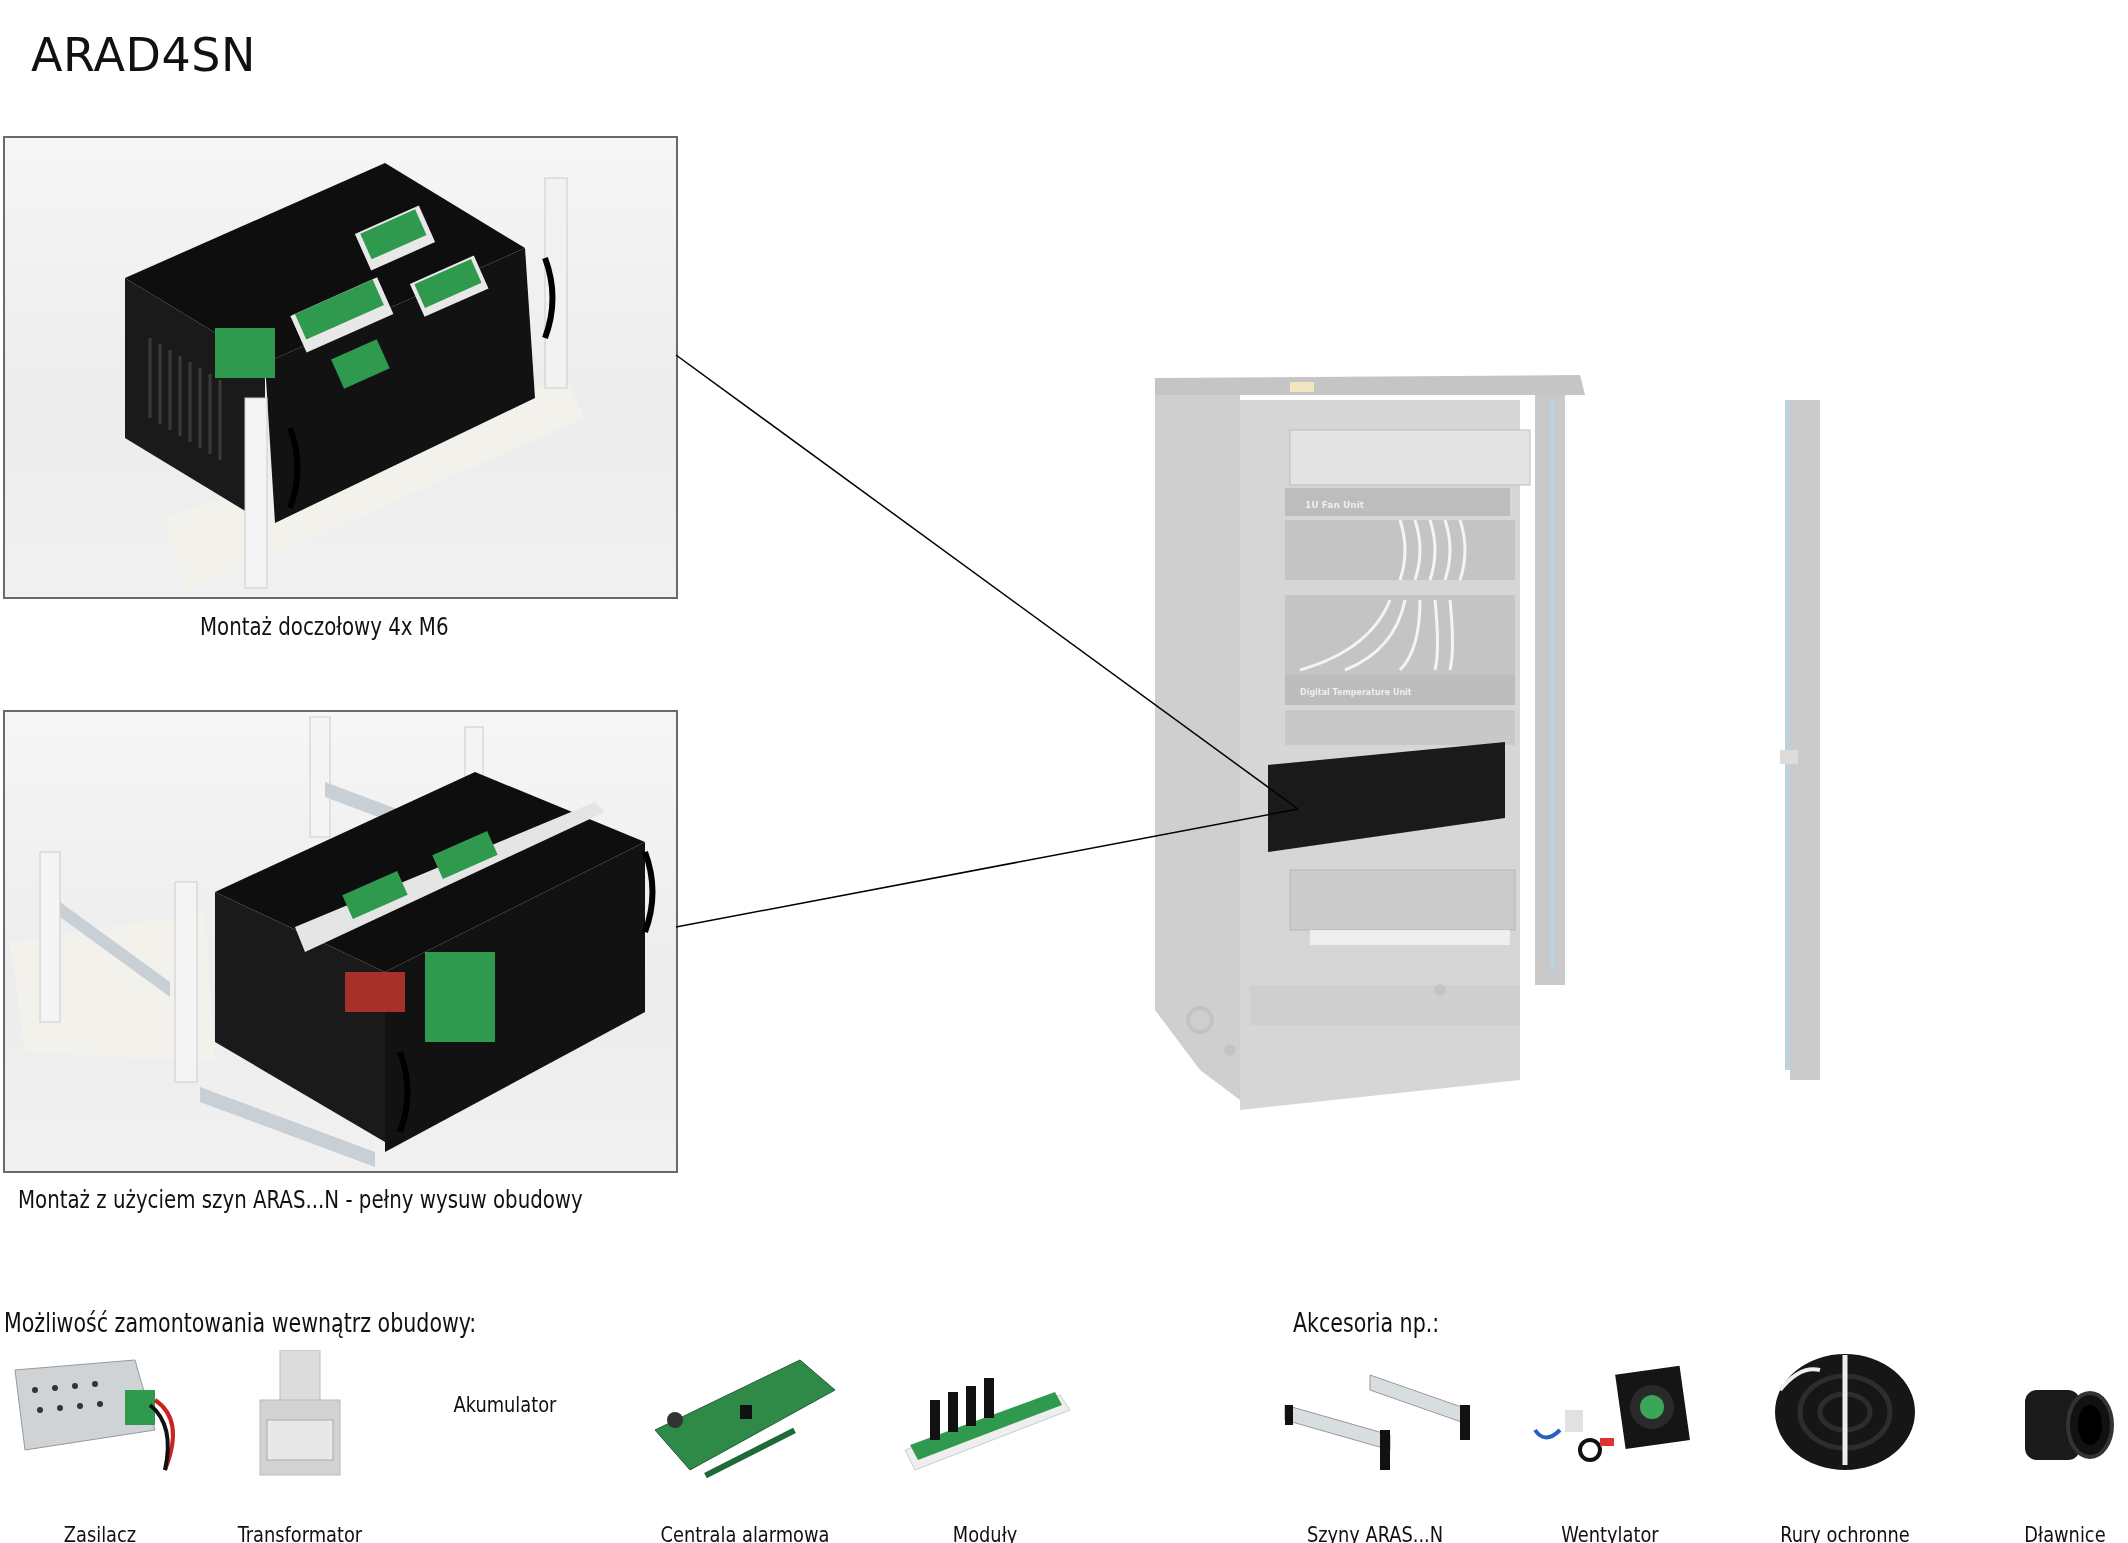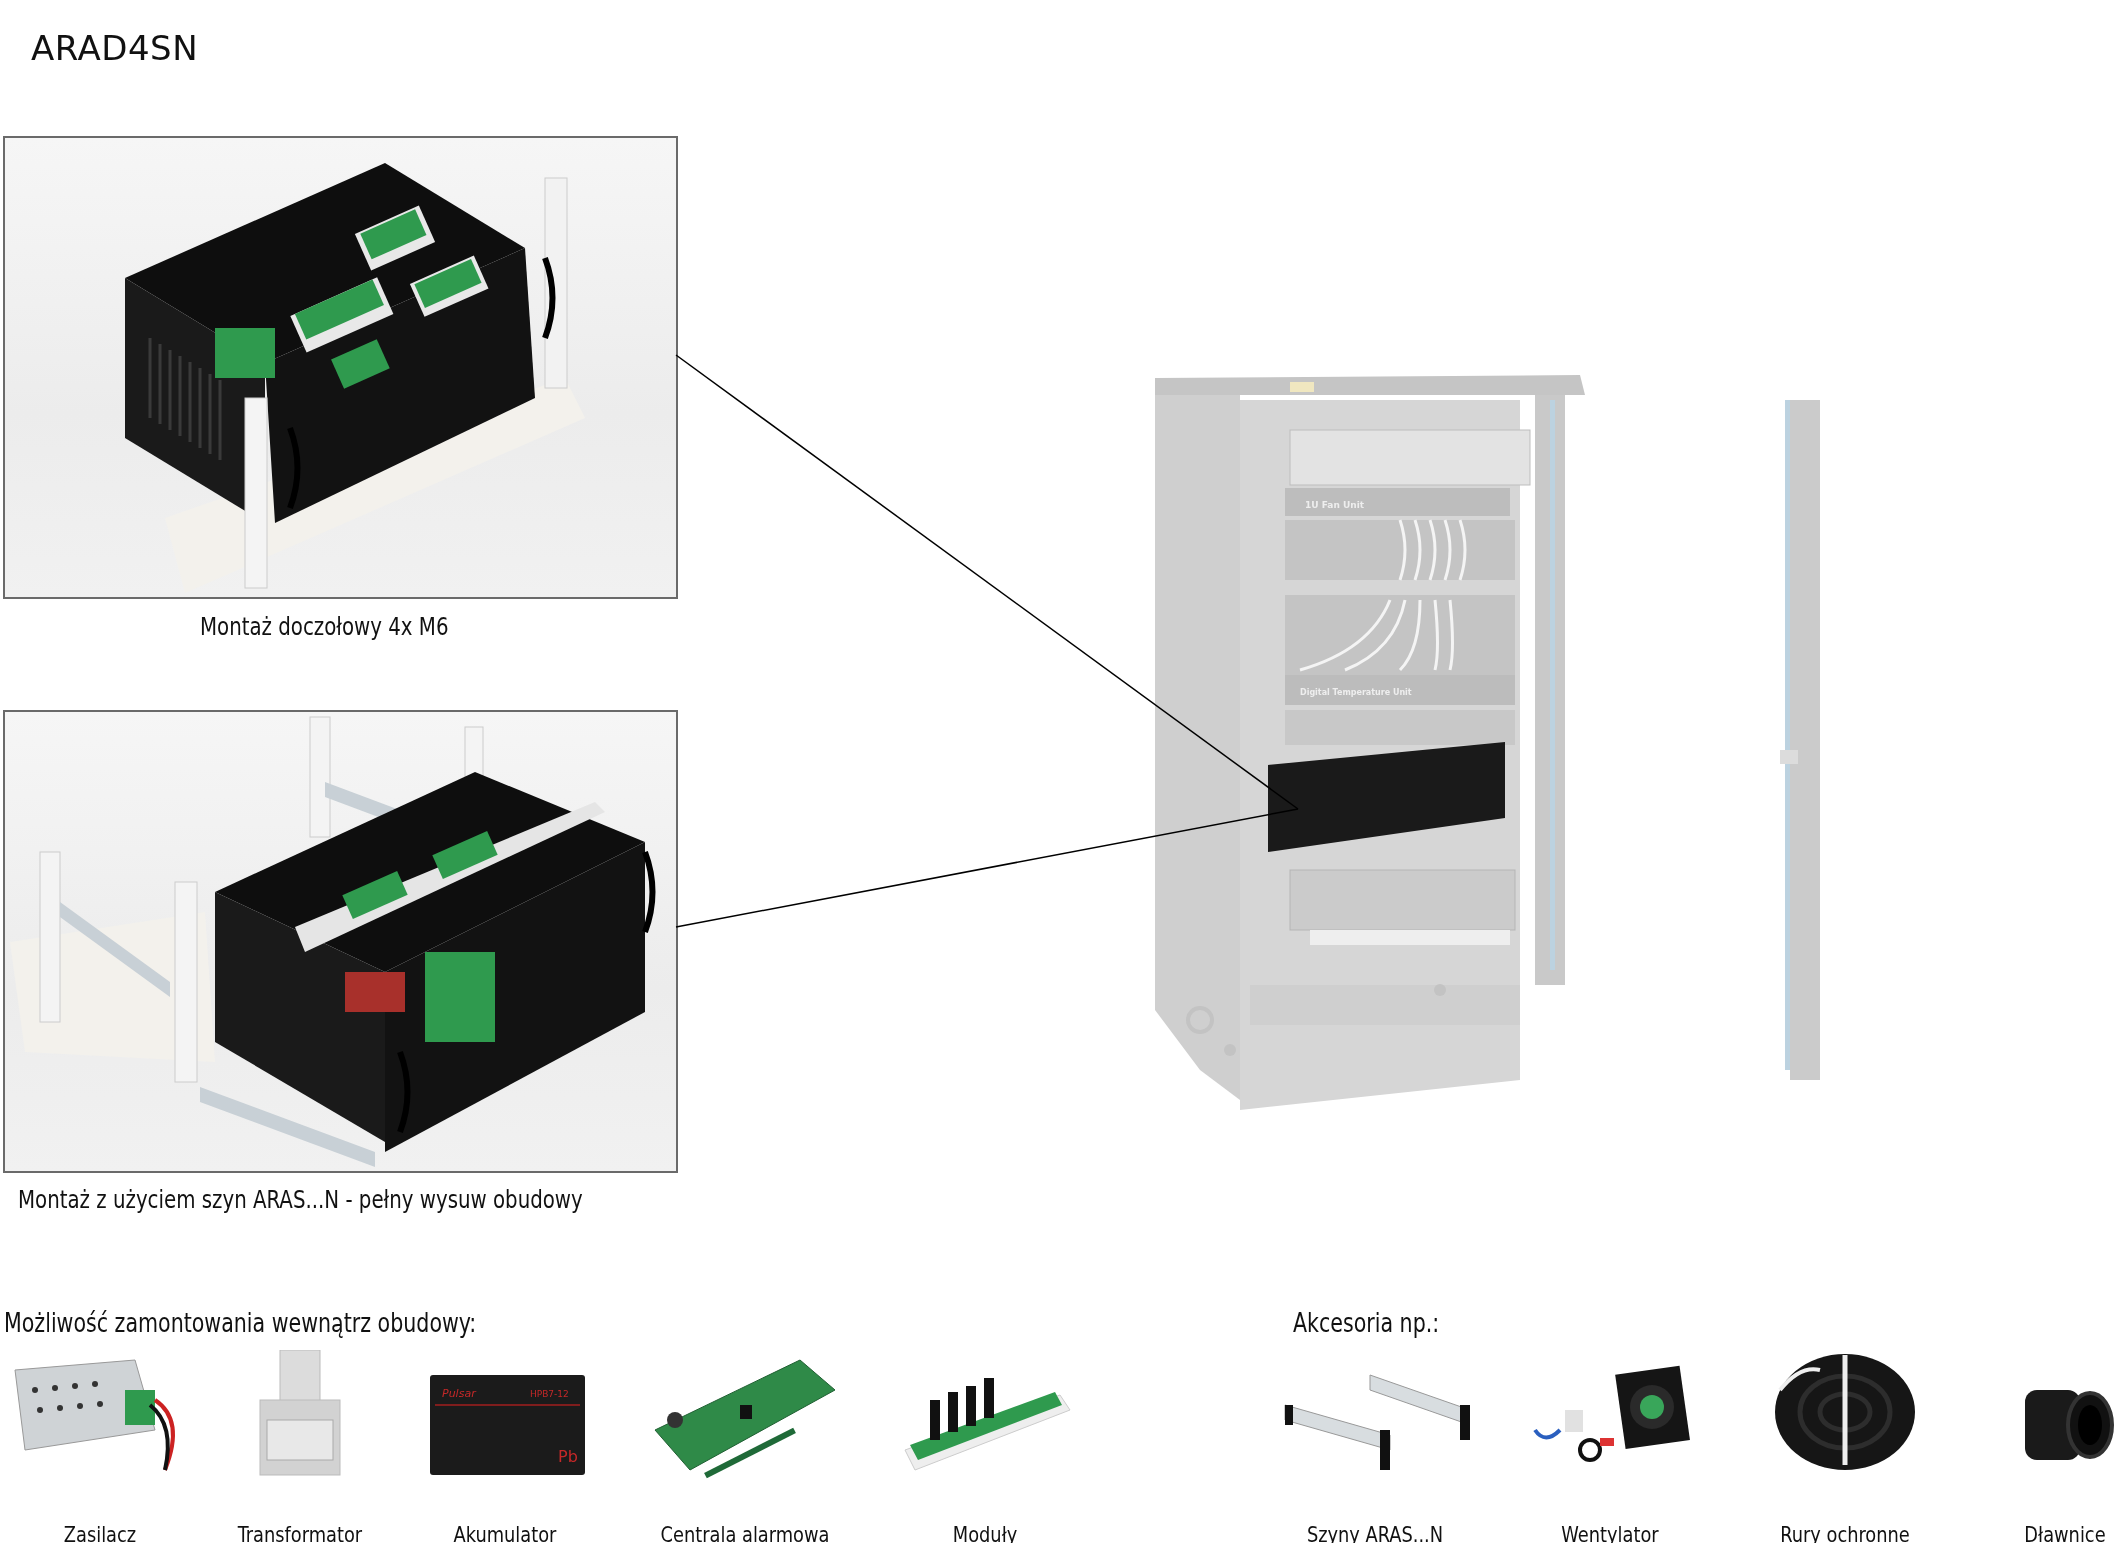--- a/index.html
+++ b/index.html
@@ -1,19 +1,19 @@
 <!DOCTYPE html>
 <html><head>
 <meta charset="utf-8">
 <style>
   html, body { margin:0; padding:0; background:#ffffff; }
   body { width:2128px; height:1543px; position:relative; overflow:hidden;
          font-family:"DejaVu Sans Condensed","DejaVu Sans", sans-serif; color:#111; }
   .abs { position:absolute; }
-  #title { left:31px; top:28px; font-size:34px; font-family:"DejaVu Sans", sans-serif; letter-spacing:0.5px; }
+  #title { left:31px; top:28px; font-size:46px; font-family:"DejaVu Sans", sans-serif; letter-spacing:0.5px; }
   .photo-box { border:2px solid #6a6a6a; background:linear-gradient(180deg,#f6f6f6 0%,#ececec 60%,#f1f1f1 100%); overflow:hidden; }
   #box1 { left:3px; top:136px; width:671px; height:459px; }
   #box2 { left:3px; top:710px; width:671px; height:459px; }
   .caption { font-size:25px; transform:scaleX(0.88); transform-origin:left center; white-space:nowrap; }
   #cap1 { left:200px; top:612px; }
   #cap2 { left:18px; top:1185px; }
   .section-label { font-size:26px; transform:scaleX(0.88); transform-origin:left center; white-space:nowrap; }
   #sec-left { left:4px; top:1308px; }
   #sec-right { left:1293px; top:1308px; }
   .item { position:absolute; top:1350px; width:200px; text-align:center; }
@@ -170,29 +170,20 @@
     <svg width="190" height="130" viewBox="0 0 190 130">
       <rect x="75" y="0" width="40" height="55" fill="#dcdcdc" stroke="#bbb"></rect>
       <rect x="55" y="50" width="80" height="75" fill="#d2d2d2" stroke="#bbb"></rect>
       <rect x="62" y="70" width="66" height="40" fill="#e8e8e8" stroke="#aaa"></rect>
     </svg>
   </div>
   <div class="lbl">Transformator</div>
 </div>
 
 <div class="item" style="left:405px;">
-  <div class="thumb">
-    <svg width="190" height="130" viewBox="0 0 190 130">
-      <rect x="20" y="25" width="155" height="100" fill="#1b1b1b" rx="3"></rect>
-      <line x1="25" y1="55" x2="170" y2="55" stroke="#a31f1f" stroke-width="1.5"></line>
-      <text x="32" y="47" font-size="11" fill="#c62828" font-family="DejaVu Sans, sans-serif" font-style="italic">Pulsar</text>
-      <text x="120" y="47" font-size="9" fill="#c62828" font-family="DejaVu Sans, sans-serif">HPB7-12</text>
-      <text x="148" y="112" font-size="16" fill="#c62828" font-family="DejaVu Sans, sans-serif">Pb</text>
-    </svg>
-  </div>
   <div class="lbl">Akumulator</div>
 </div>
 
 <div class="item" style="left:645px;">
   <div class="thumb">
     <svg width="190" height="130" viewBox="0 0 190 130">
       <polygon points="5,80 150,10 185,40 40,120" fill="#2f8a48" stroke="#1f5f32"></polygon>
       <rect x="90" y="55" width="12" height="14" fill="#111"></rect>
       <circle cx="25" cy="70" r="8" fill="#333"></circle>
       <g fill="#1f6a38">

